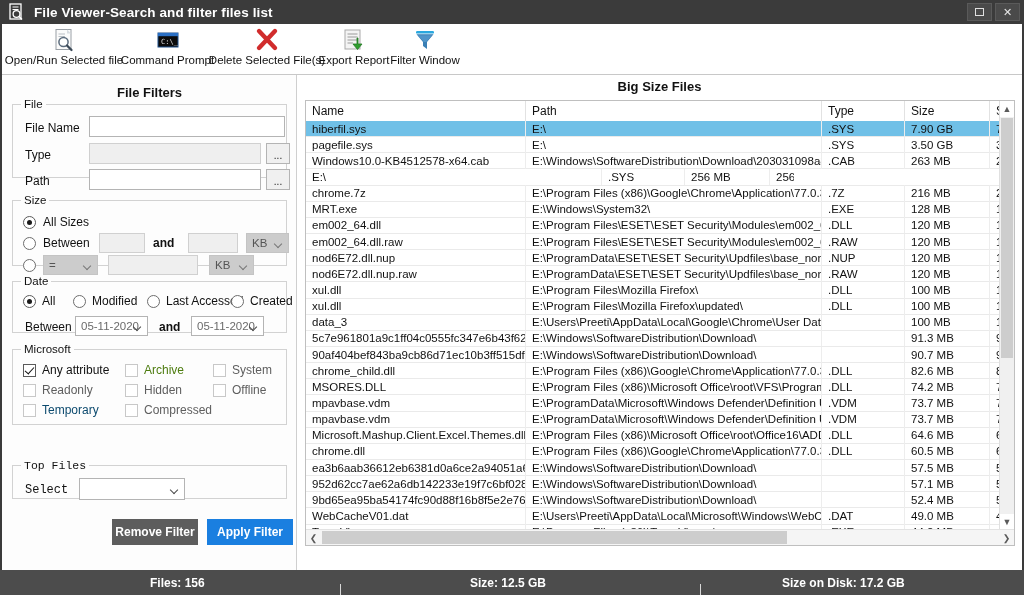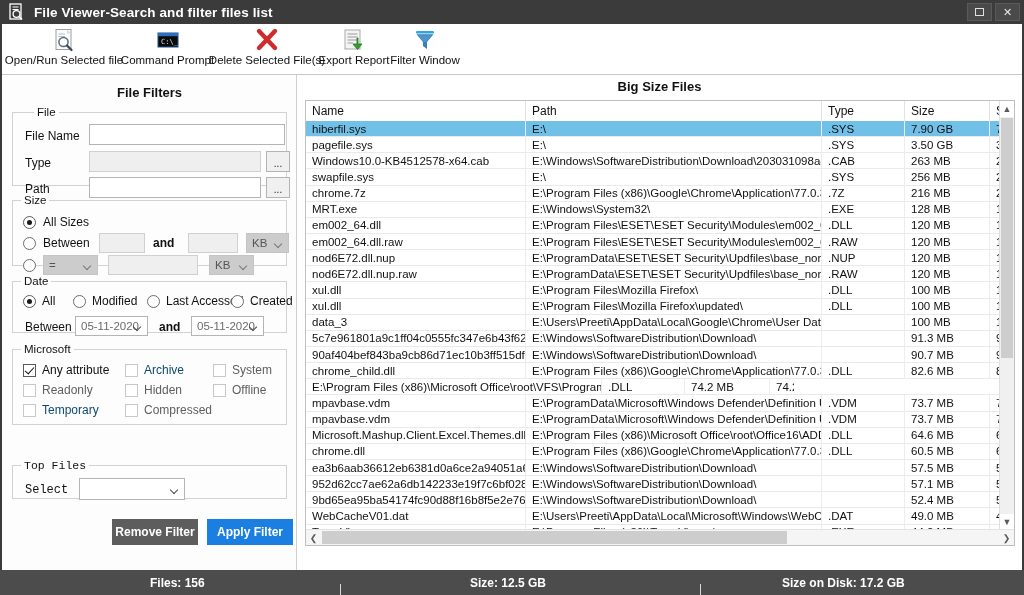--- a/index.html
+++ b/index.html
@@ -515,21 +515,21 @@
     </div>
 
   </div>
 
   <div class="content">
 
     <div class="leftpanel">
 
       <div class="panel-title">File Filters</div>
 
-      <fieldset class="grp" style="left:10px; top:31px; width:275px; height:80px;padding-left:13px;">
+      <fieldset class="grp" style="left:10px; top:23px; width:275px; height:80px;">
         <legend>File</legend>
         <span class="lbl" style="left:12px; top:11px;">File Name</span>
         <div class="txtbox" style="left:76px; top:6px; width:196px; height:21px;"></div>
 
         <span class="lbl" style="left:12px; top:38px;">Type</span>
         <div class="txtbox disabled" style="left:76px; top:33px; width:172px; height:21px;"></div>
         <div class="dotbtn" style="left:253px; top:33px; width:24px; height:21px;">...</div>
 
         <span class="lbl" style="left:12px; top:64px;">Path</span>
         <div class="txtbox" style="left:76px; top:59px; width:172px; height:21px;"></div>
@@ -591,21 +591,21 @@
         </div>
       </fieldset>
 
       <fieldset class="grp" style="left:10px; top:268px; width:275px; height:82px;">
         <legend>Microsoft</legend>
 
         <span class="cbox checked" style="left:10px; top:9px;"></span>
         <span class="lbl" style="left:29px; top:8px;">Any attribute</span>
 
         <span class="cbox dim" style="left:112px; top:9px;"></span>
-        <span class="lbl" style="left:131px; top:8px; color:#0c4a6e;">Archive</span>
+        <span class="lbl" style="left:131px; top:8px; color:#4d7c0f;">Archive</span>
 
         <span class="cbox dim" style="left:200px; top:9px;"></span>
         <span class="lbl" style="left:219px; top:8px; color:#5e5e5e;">System</span>
 
         <span class="cbox dim" style="left:10px; top:29px;"></span>
         <span class="lbl" style="left:29px; top:28px; color:#5e5e5e;">Readonly</span>
 
         <span class="cbox dim" style="left:112px; top:29px;"></span>
         <span class="lbl" style="left:131px; top:28px; color:#5e5e5e;">Hidden</span>
 
@@ -661,21 +661,20 @@
               <div class="gc" style="width: 24px; flex: 0 0 24px;">3.50 G</div>
             </div>
             <div class="grow">
               <div class="gc" style="width: 220px; flex: 0 0 220px;">Windows10.0-KB4512578-x64.cab</div>
               <div class="gc" style="width: 296px; flex: 0 0 296px;">E:\Windows\SoftwareDistribution\Download\203031098a88bcd...</div>
               <div class="gc" style="width: 83px; flex: 0 0 83px;">.CAB</div>
               <div class="gc" style="width: 85px; flex: 0 0 85px;">263 MB</div>
               <div class="gc" style="width: 24px; flex: 0 0 24px;">263 M</div>
             </div>
             <div class="grow">
-              <div class="gc" style="width: 220px; flex: 0 0 220px;">swapfile.sys</div>
               <div class="gc" style="width: 296px; flex: 0 0 296px;">E:\</div>
               <div class="gc" style="width: 83px; flex: 0 0 83px;">.SYS</div>
               <div class="gc" style="width: 85px; flex: 0 0 85px;">256 MB</div>
               <div class="gc" style="width: 24px; flex: 0 0 24px;">256 M</div>
             </div>
             <div class="grow">
               <div class="gc" style="width: 220px; flex: 0 0 220px;">chrome.7z</div>
               <div class="gc" style="width: 296px; flex: 0 0 296px;">E:\Program Files (x86)\Google\Chrome\Application\77.0.3865....</div>
               <div class="gc" style="width: 83px; flex: 0 0 83px;">.7Z</div>
               <div class="gc" style="width: 85px; flex: 0 0 85px;">216 MB</div>
@@ -752,20 +751,21 @@
               <div class="gc" style="width: 24px; flex: 0 0 24px;">90.8 M</div>
             </div>
             <div class="grow">
               <div class="gc" style="width: 220px; flex: 0 0 220px;">chrome_child.dll</div>
               <div class="gc" style="width: 296px; flex: 0 0 296px;">E:\Program Files (x86)\Google\Chrome\Application\77.0.3865....</div>
               <div class="gc" style="width: 83px; flex: 0 0 83px;">.DLL</div>
               <div class="gc" style="width: 85px; flex: 0 0 85px;">82.6 MB</div>
               <div class="gc" style="width: 24px; flex: 0 0 24px;">82.6 M</div>
             </div>
             <div class="grow">
+              <div class="gc" style="width: 220px; flex: 0 0 220px;">MSORES.DLL</div>
               <div class="gc" style="width: 296px; flex: 0 0 296px;">E:\Program Files (x86)\Microsoft Office\root\VFS\ProgramFiles...</div>
               <div class="gc" style="width: 83px; flex: 0 0 83px;">.DLL</div>
               <div class="gc" style="width: 85px; flex: 0 0 85px;">74.2 MB</div>
               <div class="gc" style="width: 24px; flex: 0 0 24px;">74.2 M</div>
             </div>
             <div class="grow">
               <div class="gc" style="width: 220px; flex: 0 0 220px;">mpavbase.vdm</div>
               <div class="gc" style="width: 296px; flex: 0 0 296px;">E:\ProgramData\Microsoft\Windows Defender\Definition Upda...</div>
               <div class="gc" style="width: 83px; flex: 0 0 83px;">.VDM</div>
               <div class="gc" style="width: 85px; flex: 0 0 85px;">73.7 MB</div>

